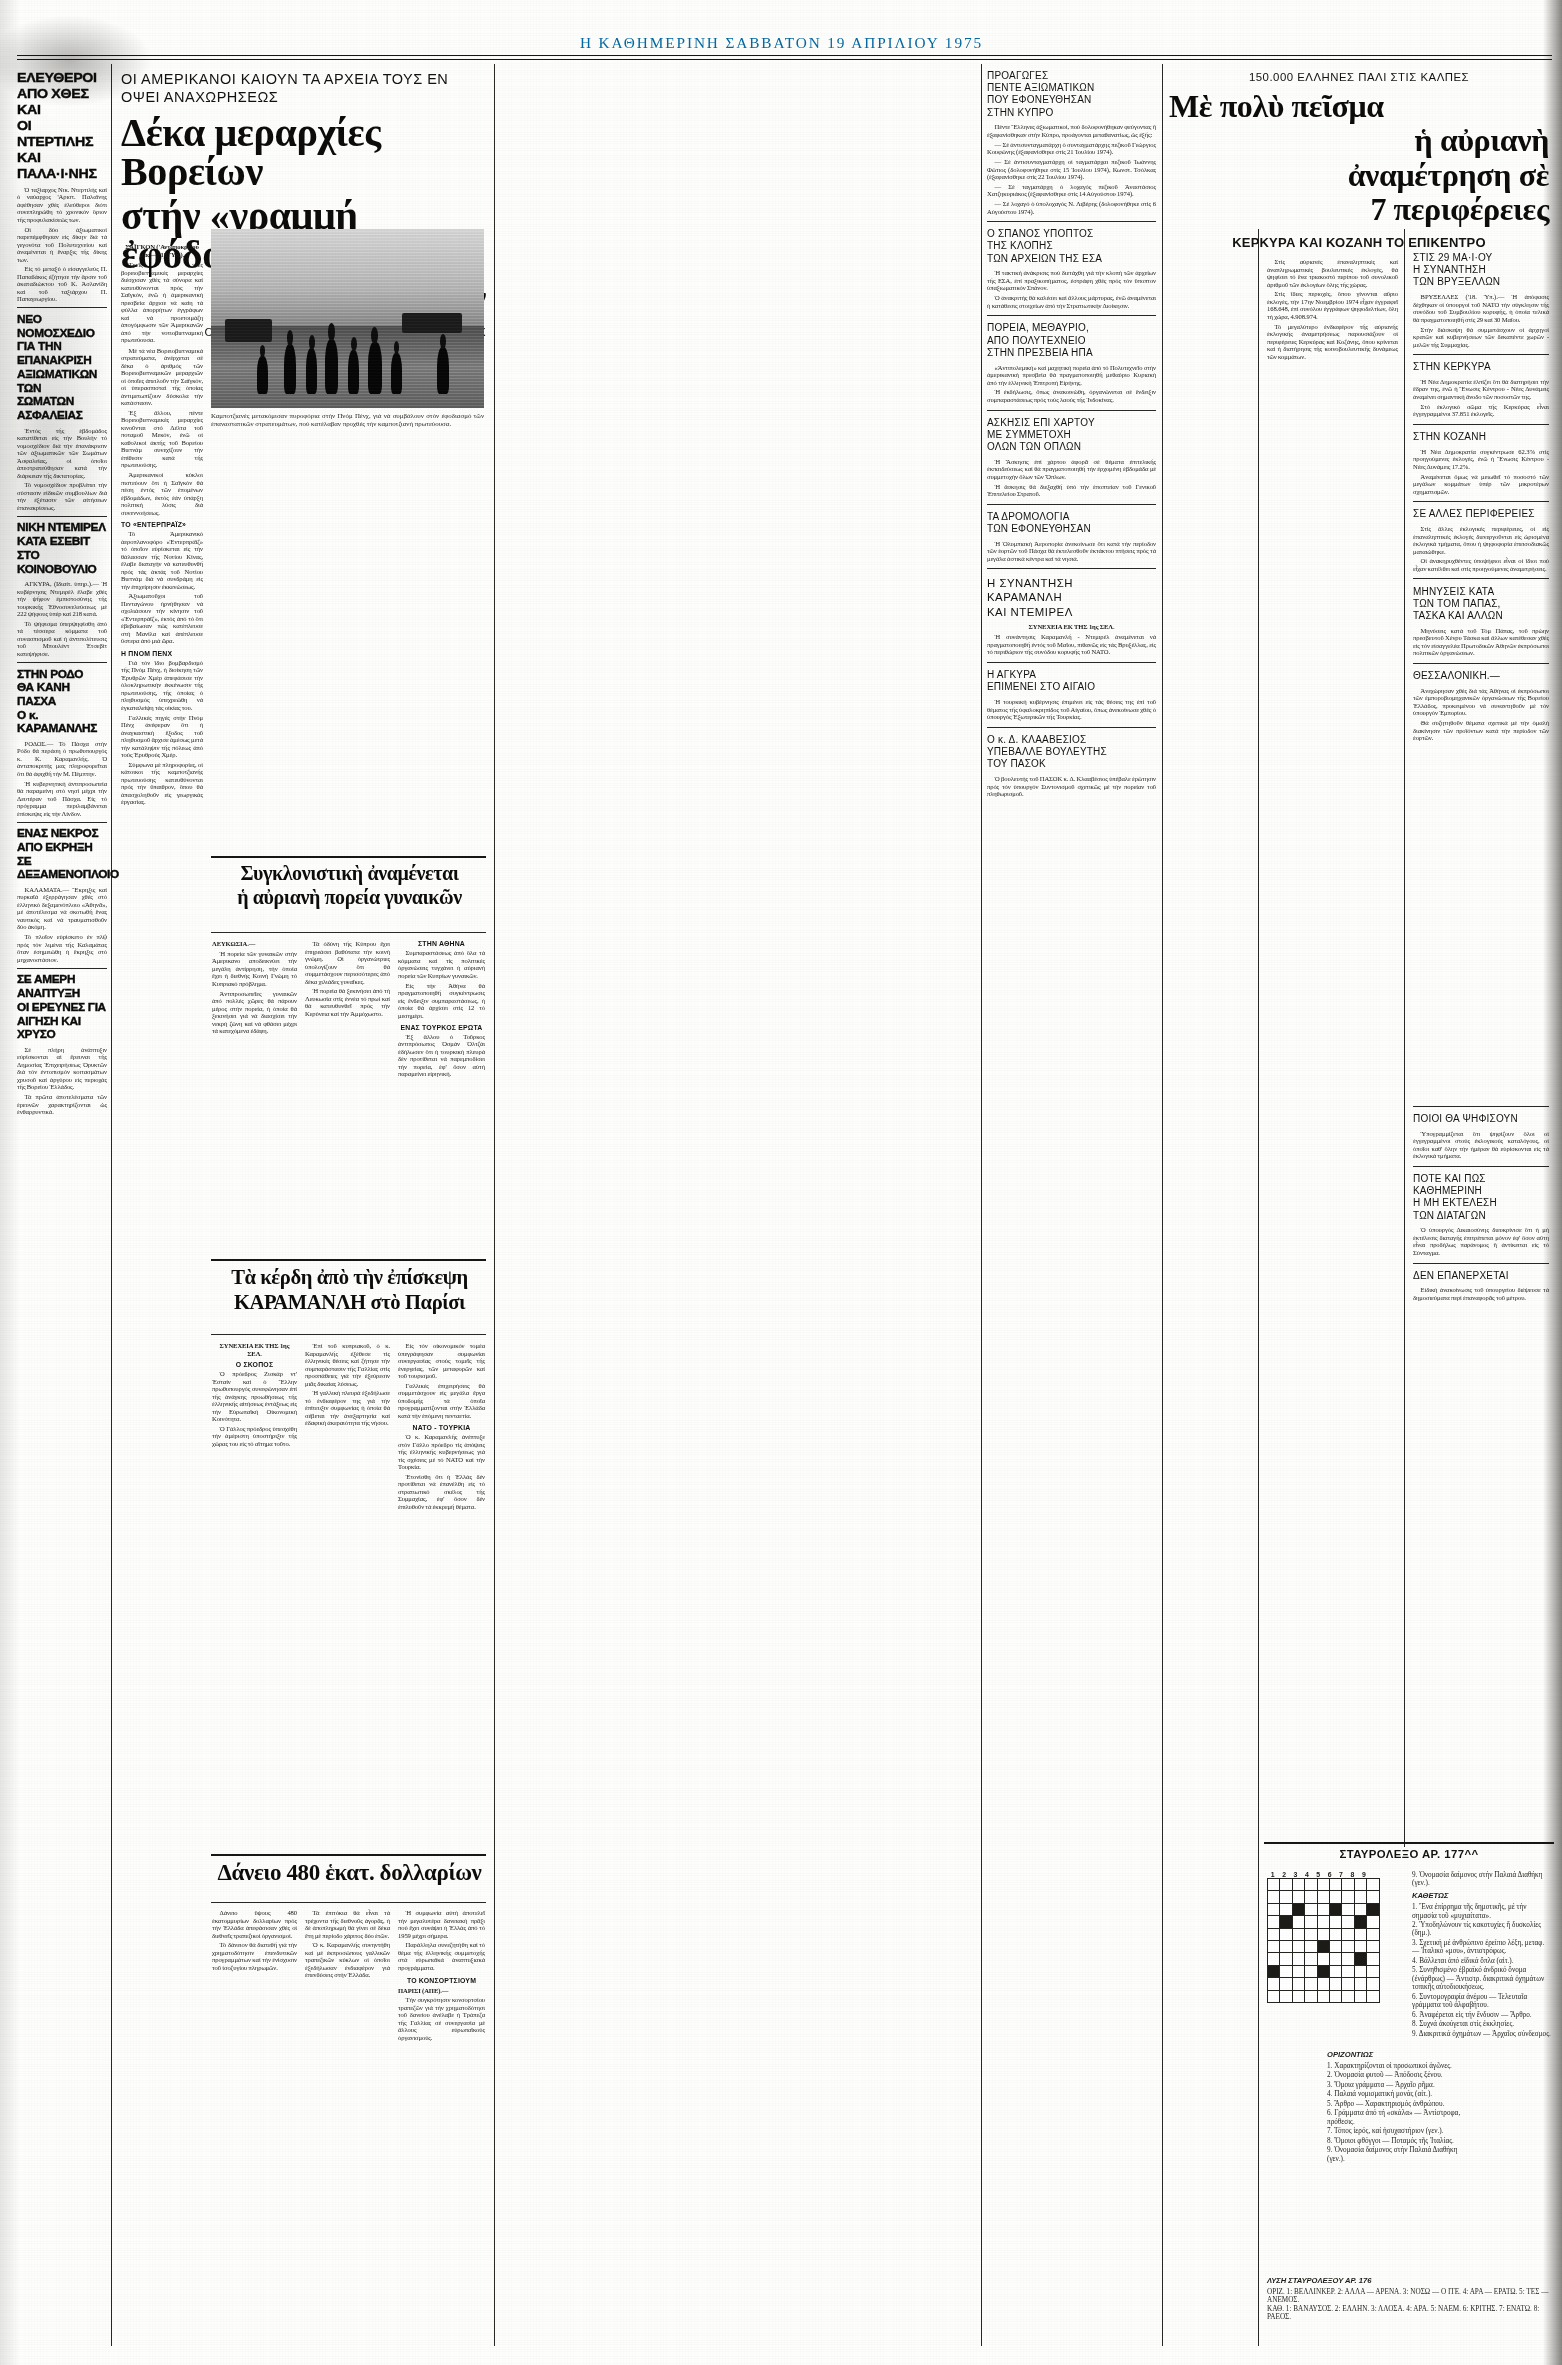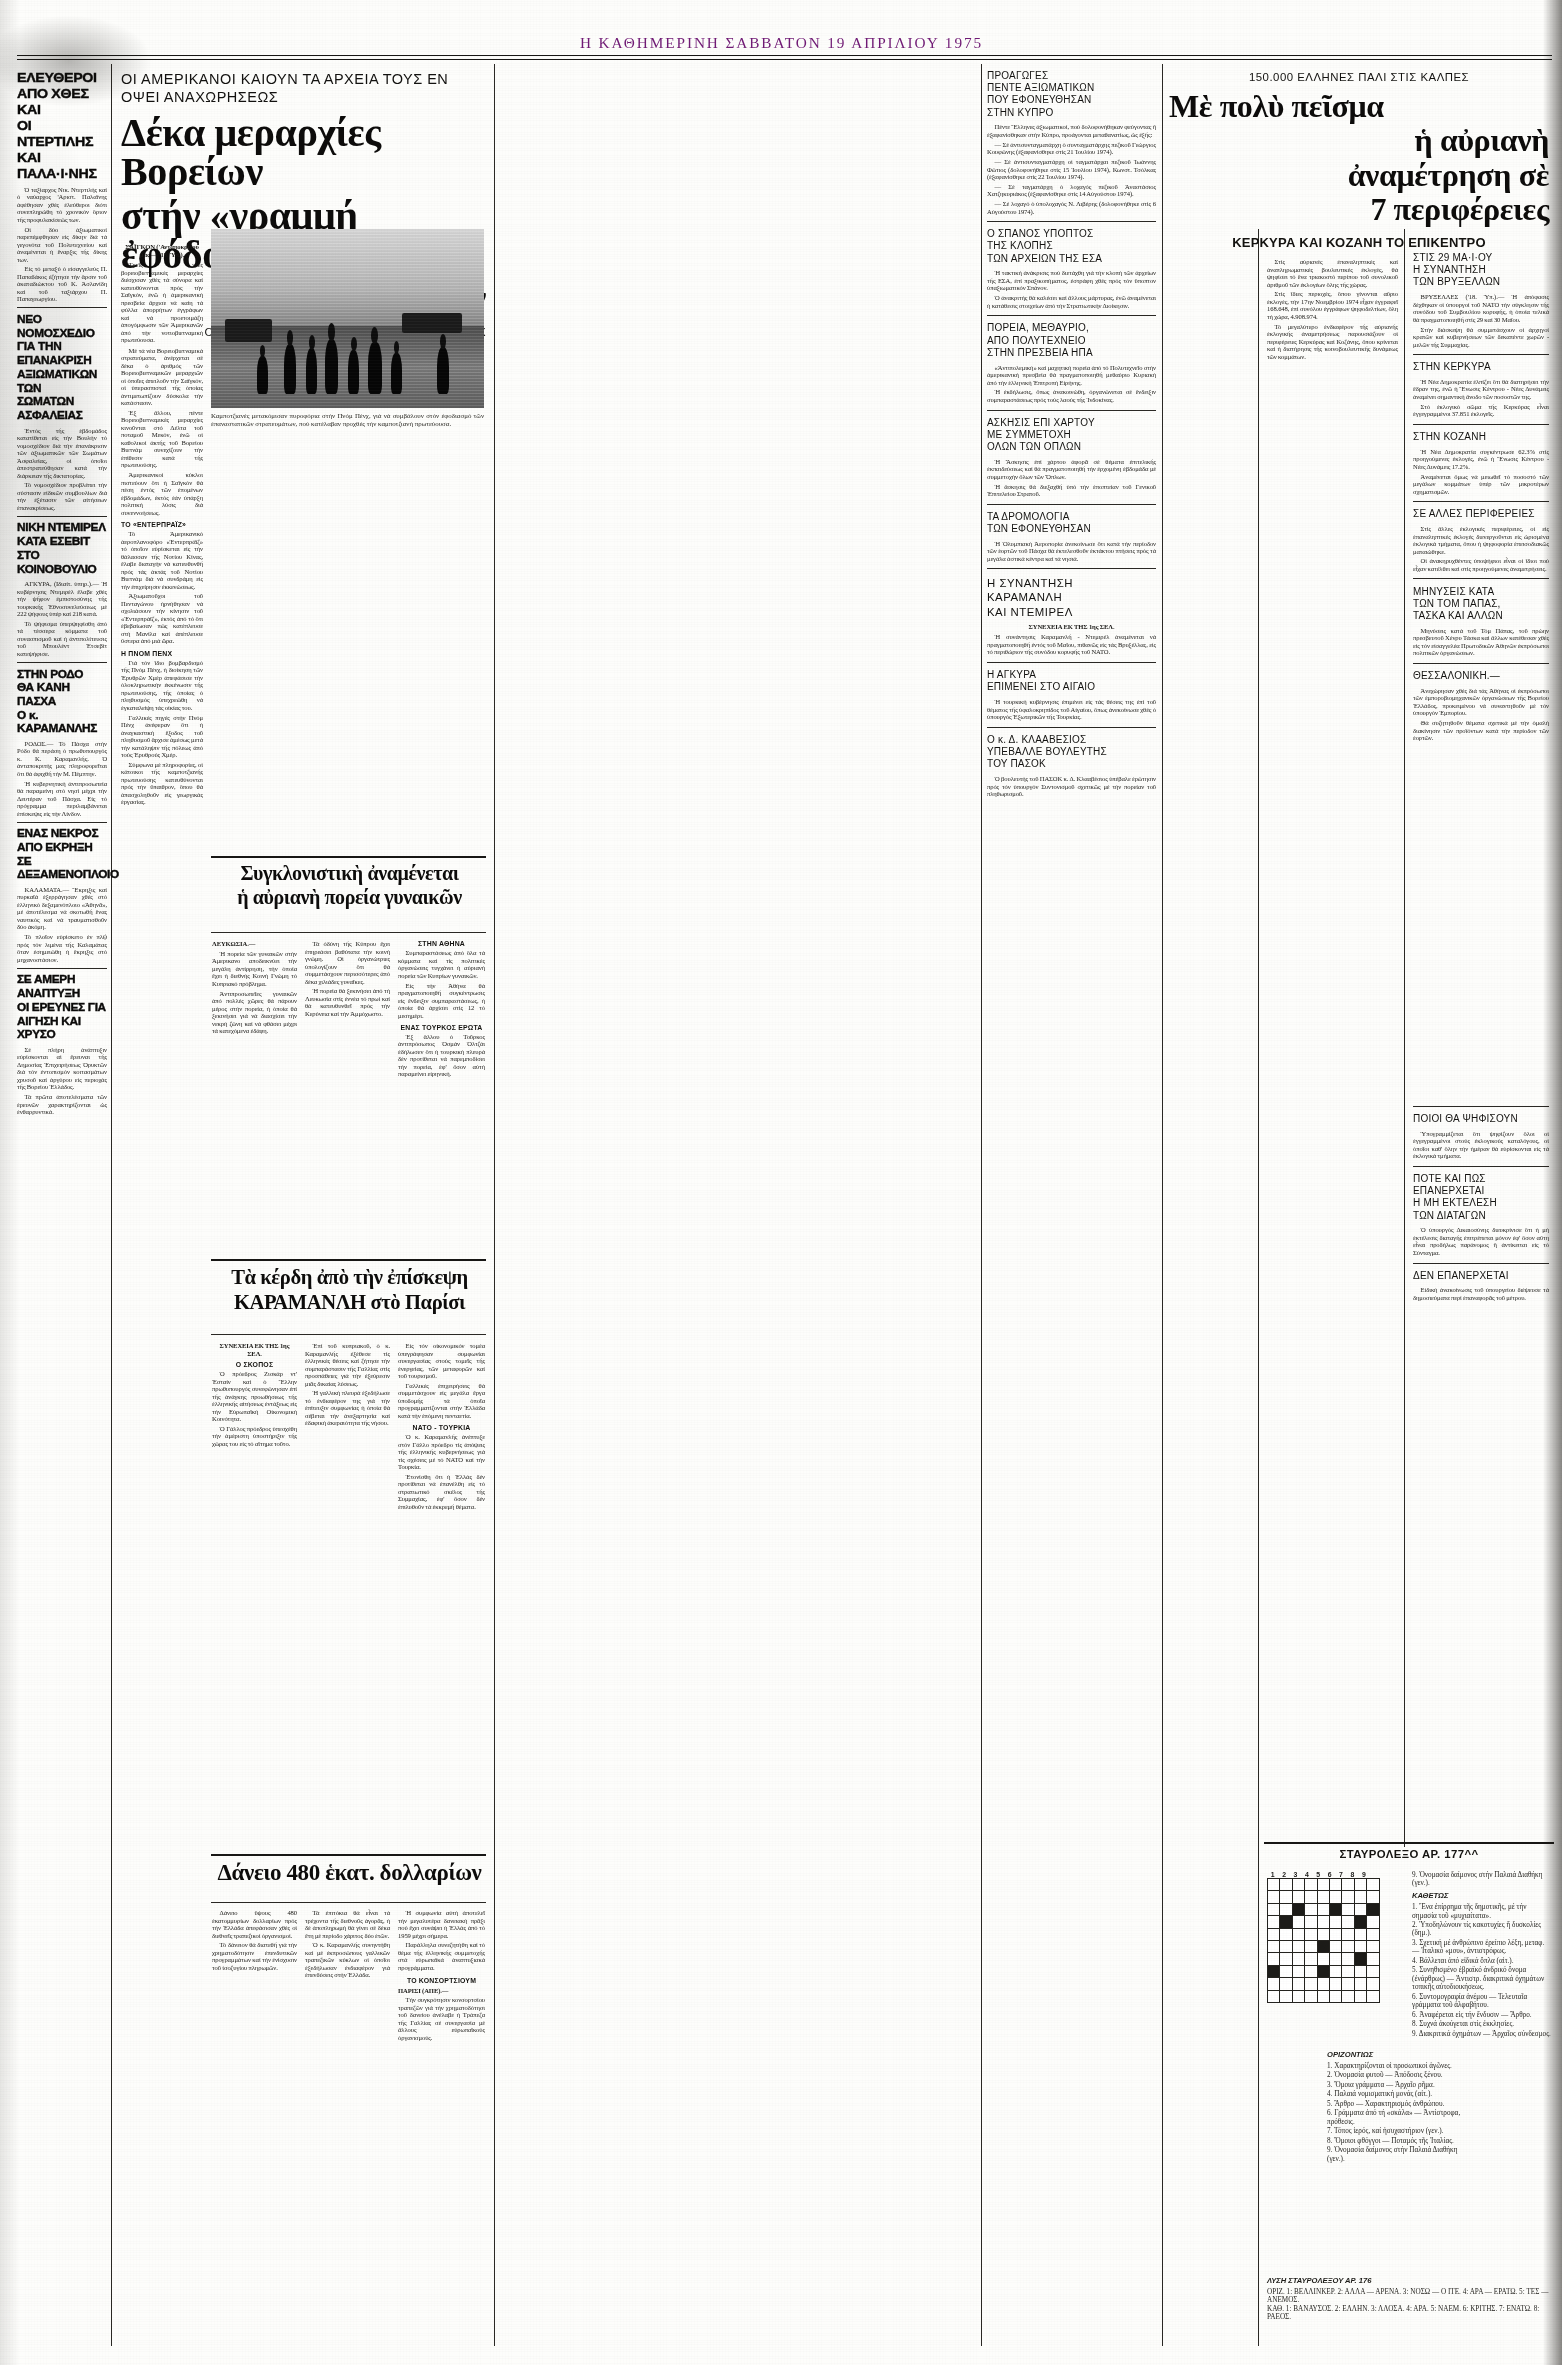--- a/index.html
+++ b/index.html
@@ -21,21 +21,21 @@
     mix-blend-mode:multiply;opacity:.55;
   }
   .page{position:absolute;inset:0;}
 
   
   .masthead{
     position:absolute;left:0;right:0;top:34px;
     text-align:center;
     font-family:"Liberation Serif", serif;
     font-size:15.3px;letter-spacing:1.9px;
-    color:#701a75;
+    color:#0369a1;
     font-weight:400;
   }
   .rule-top{
     position:absolute;left:17px;right:10.7px;top:55px;
     border-top:1.5px solid #181715;
   }
   .rule-top2{
     position:absolute;left:17px;right:10.7px;top:59px;
     border-top:0.8px solid #181715;
   }
@@ -545,21 +545,21 @@
     <div class="hrule" style="position:static;margin:0 0 6.1px;"></div>
     <div>
       <div class="kicker xs">ΠΟΙΟΙ ΘΑ ΨΗΦΙΣΟΥΝ</div>
       <div class="body-txt mini" style="margin-top:4.6px;">
         <p>Ὑπογραμμίζεται ὅτι ψηφίζουν ὅλοι οἱ ἐγγεγραμμένοι στούς ἐκλογικούς καταλόγους, οἱ ὁποῖοι καθ' ὅλην τήν ἡμέραν θά εὑρίσκονται εἰς τά ἐκλογικά τμήματα.</p>
       </div>
     </div>
     <div class="hrule" style="position:static;margin:6.1px 0;"></div>
     <div>
       <div class="kicker xs">ΠΟΤΕ ΚΑΙ ΠΩΣ</div>
-      <div class="kicker xs">ΕΠΑΝΕΡΧΕΤΑΙ</div>
+      <div class="kicker xs">ΚΑΘΗΜΕΡΙΝΗ</div>
       <div class="kicker xs">Η ΜΗ ΕΚΤΕΛΕΣΗ</div>
       <div class="kicker xs">ΤΩΝ ΔΙΑΤΑΓΩΝ</div>
       <div class="body-txt mini" style="margin-top:4.6px;">
         <p>Ὁ ὑπουργός Δικαιοσύνης διευκρίνισε ὅτι ἡ μή ἐκτέλεσις διαταγῆς ἐπιτρέπεται μόνον ἐφ' ὅσον αὕτη εἶναι προδήλως παράνομος ἤ ἀντίκειται εἰς τό Σύνταγμα.</p>
       </div>
     </div>
     <div class="hrule" style="position:static;margin:6.1px 0;"></div>
     <div>
       <div class="kicker xs">ΔΕΝ ΕΠΑΝΕΡΧΕΤΑΙ</div>
       <div class="body-txt mini" style="margin-top:4.6px;">

